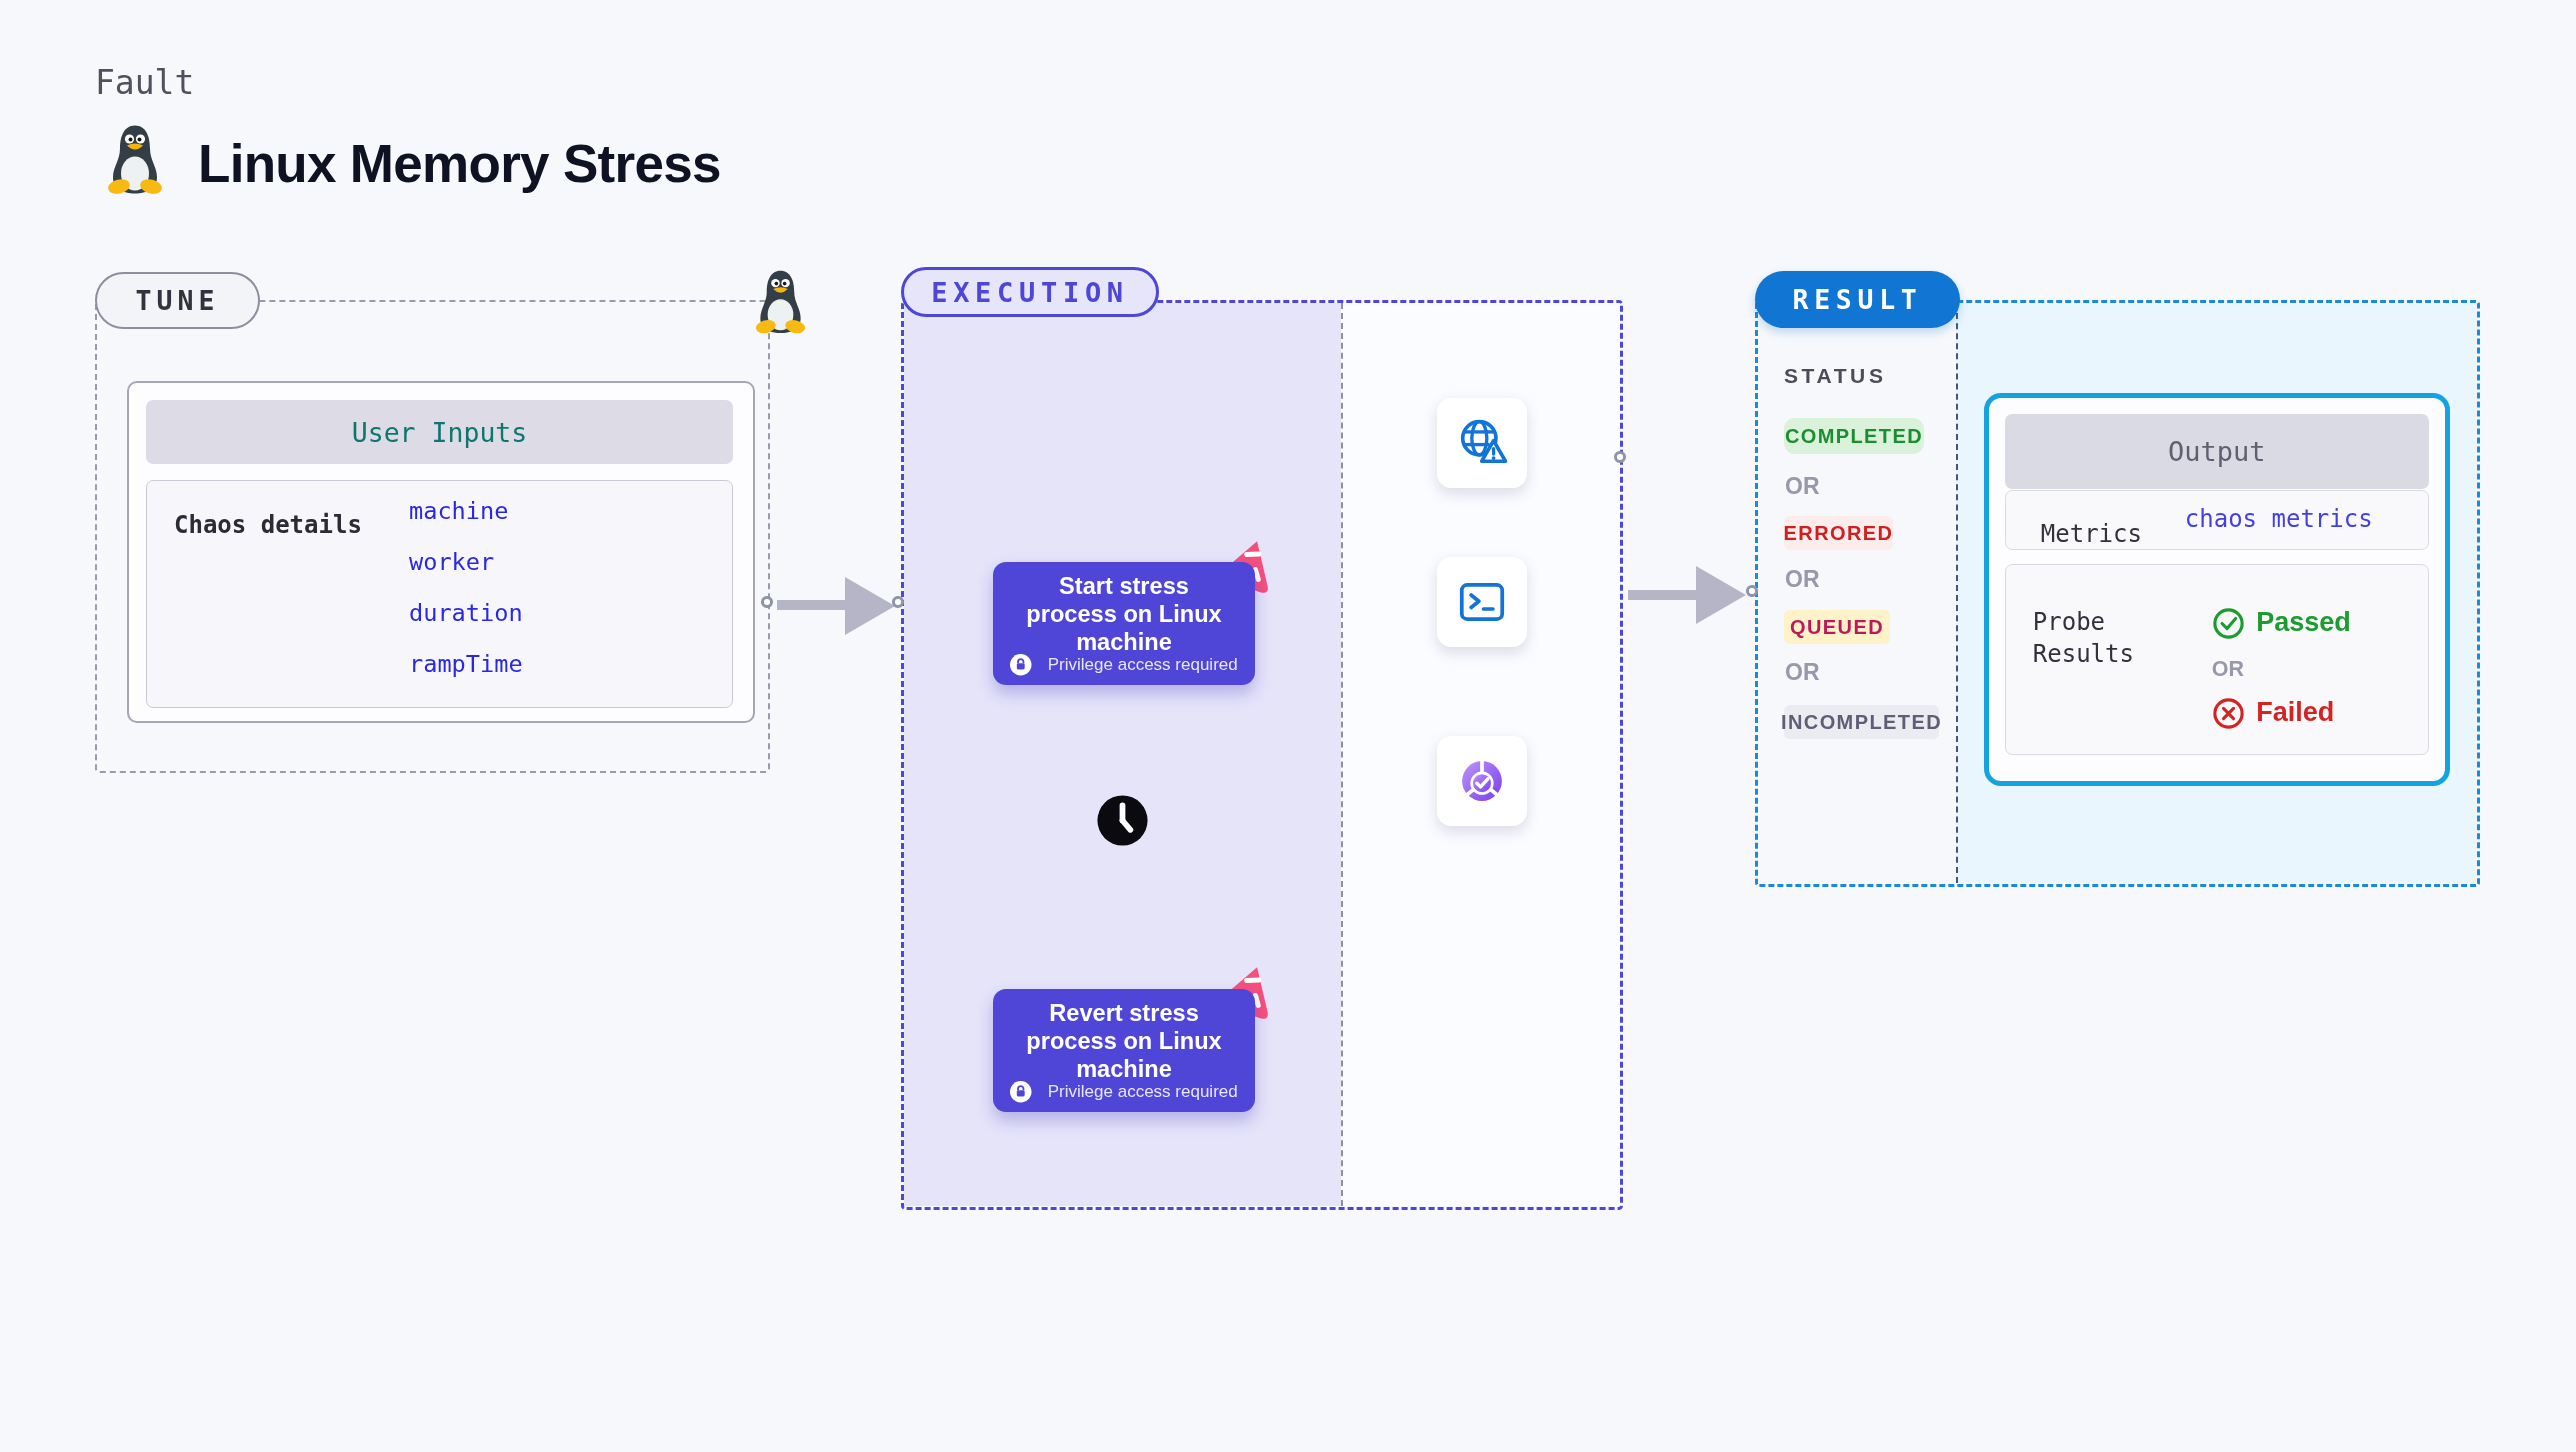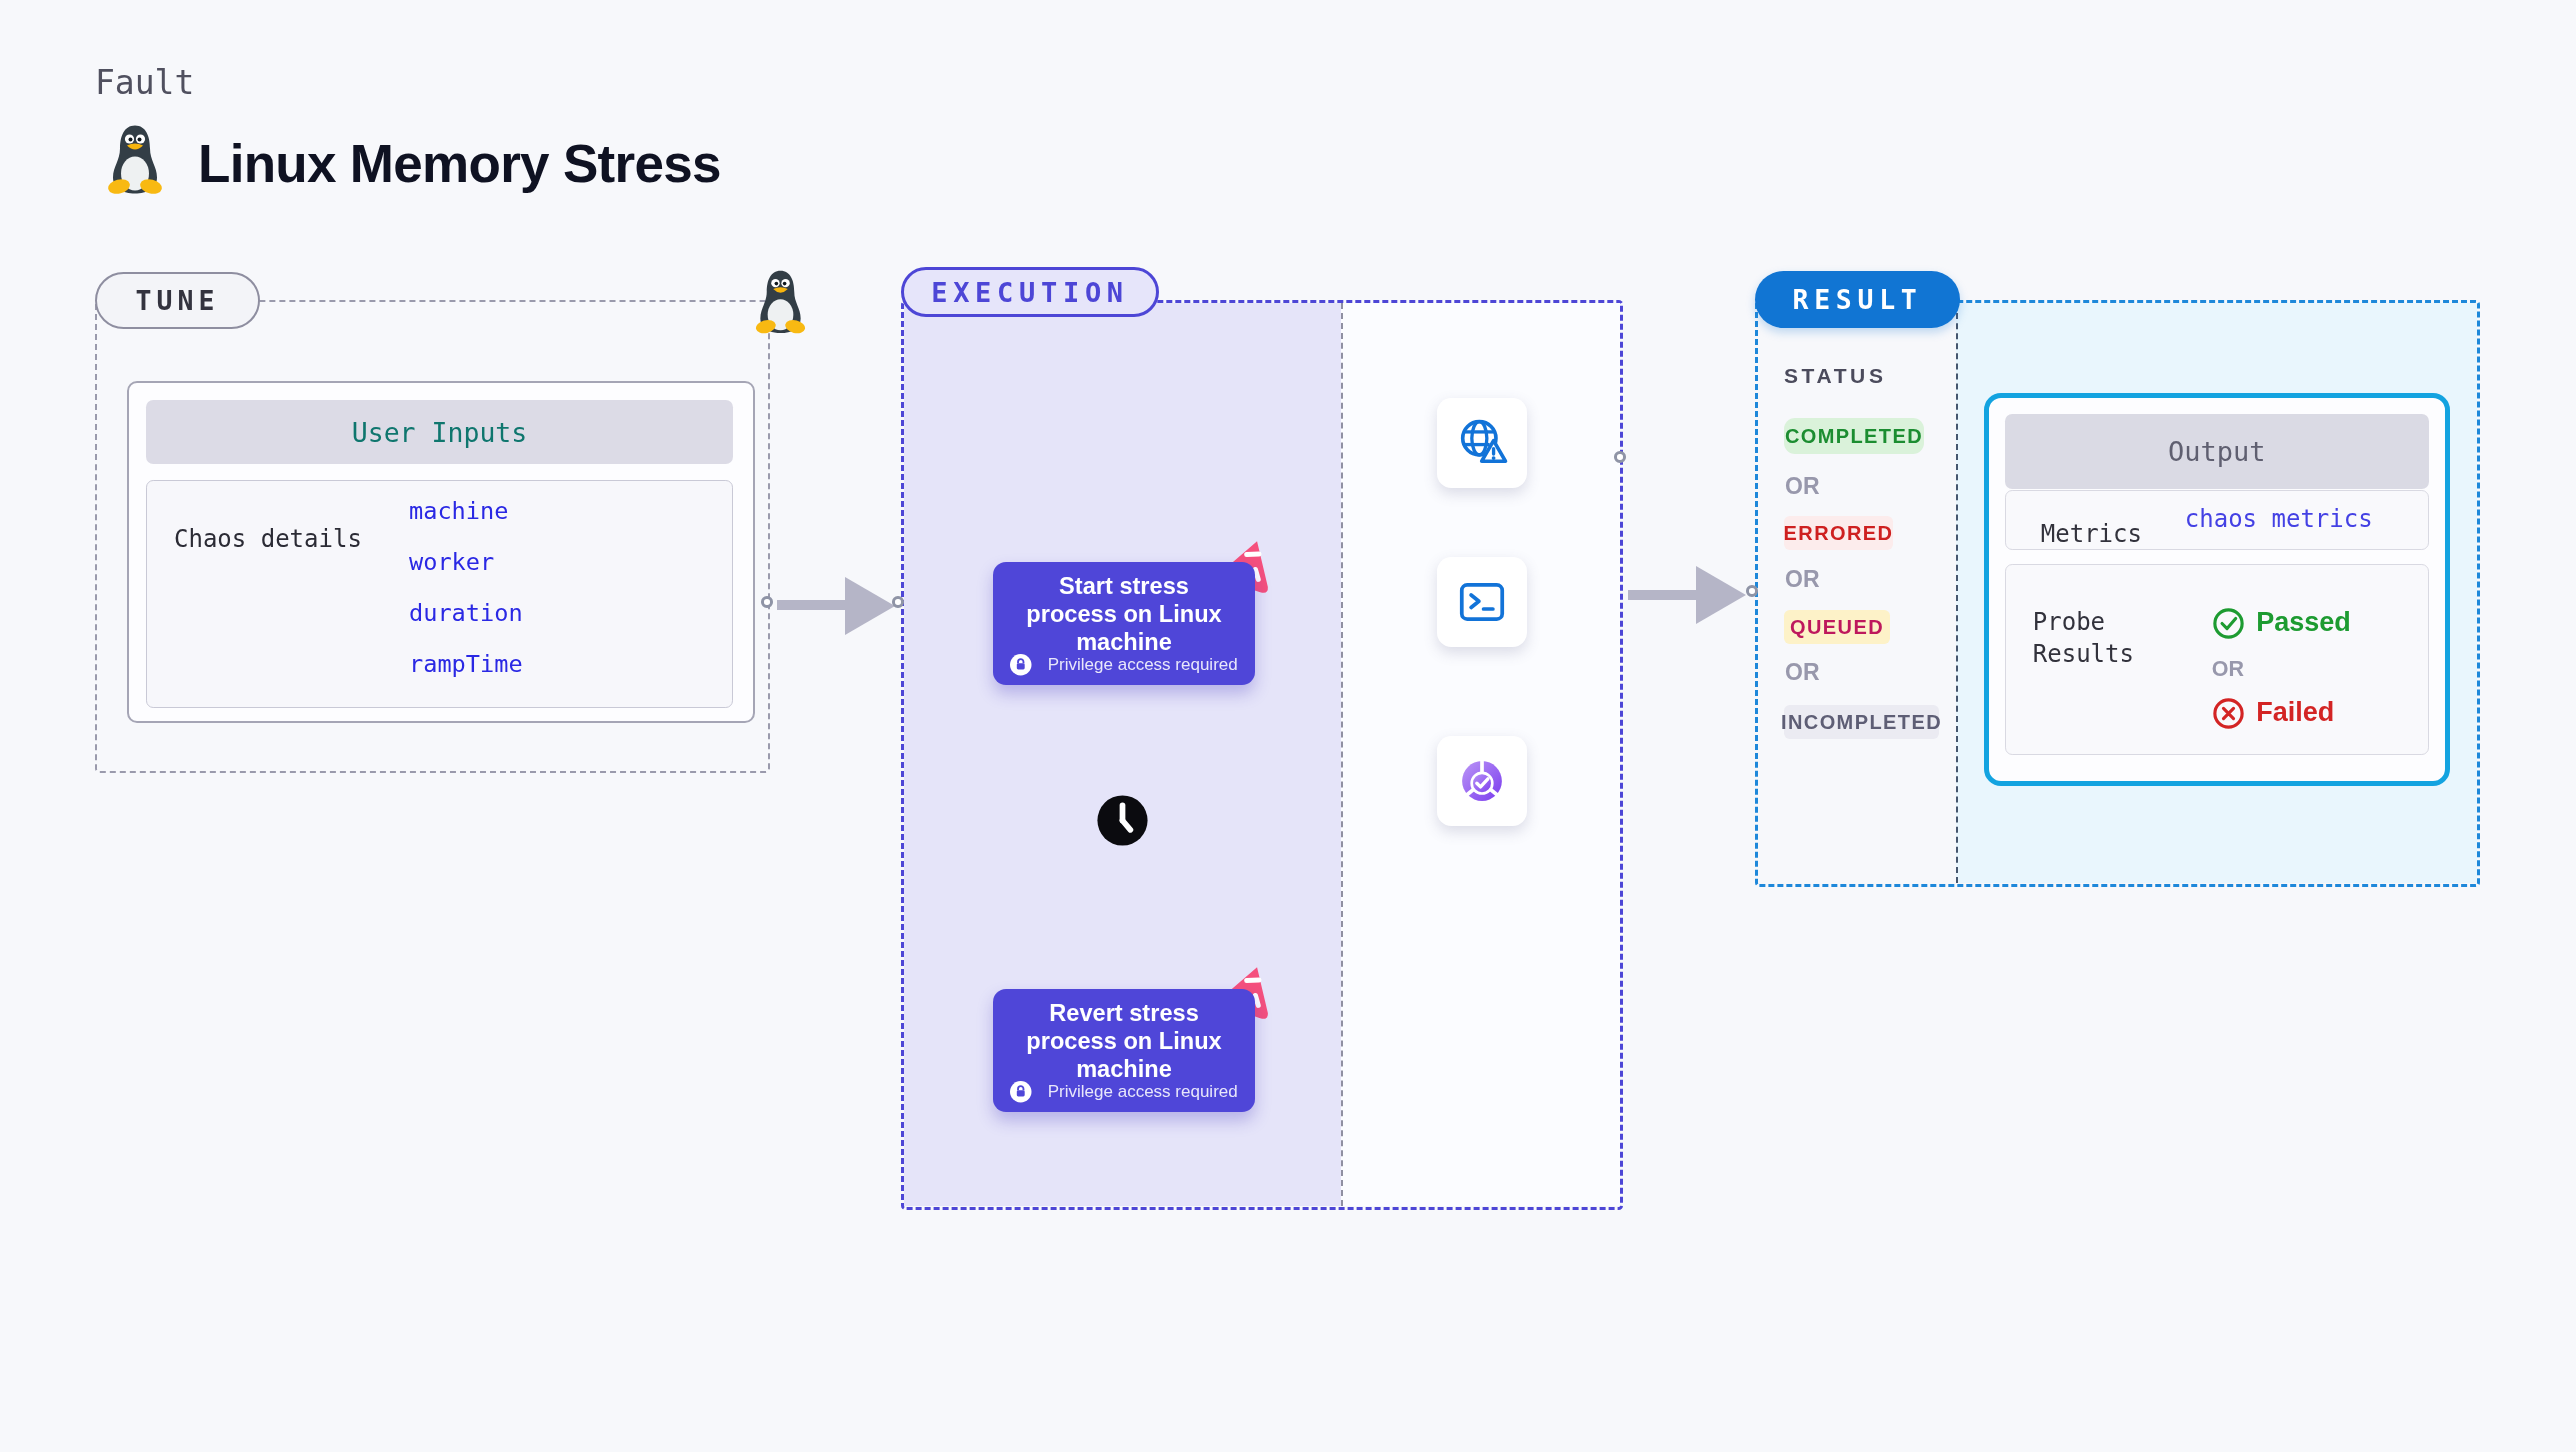--- a/index.html
+++ b/index.html
@@ -117,21 +117,21 @@
     <circle cx="25.5" cy="17" r="2" fill="#10181d"></circle>
       <circle cx="34.5" cy="17" r="2" fill="#10181d"></circle>
     <path d="M22,23 Q30,19 38,23 Q30,31 22,23 Z" fill="#f6b40e"></path>
     <ellipse cx="14" cy="64" rx="11" ry="7" fill="#f8b912" transform="rotate(-14 14 64)"></ellipse>
     <ellipse cx="46" cy="64" rx="11" ry="7" fill="#f8b912" transform="rotate(14 46 64)"></ellipse>
   </svg>
 
   <div class="user-card abs" style="left:127px;top:381px;width:628px;height:342px;">
     <div class="card-header abs" style="left:17px;top:17px;width:587px;height:64px;">User Inputs</div>
     <div class="card-inner abs" style="left:17px;top:97px;width:587px;height:228px;">
-      <div class="mono abs" style="left:27px;top:44px;font-size:24px;color:#2b2b35;">Chaos details</div>
+      <div class="mono abs" style="left:27px;top:30px;font-size:24px;color:#2b2b35;font-weight:bold;">Chaos details</div>
       <div class="abs" style="left:262px;top:15.8px;display:flex;flex-direction:column;gap:23px;">
         <span class="input-link">machine</span>
         <span class="input-link">worker</span>
         <span class="input-link">duration</span>
         <span class="input-link">rampTime</span>
       </div>
     </div>
   </div>
 
   <div class="connector" style="left:761px;top:596px;"></div>

